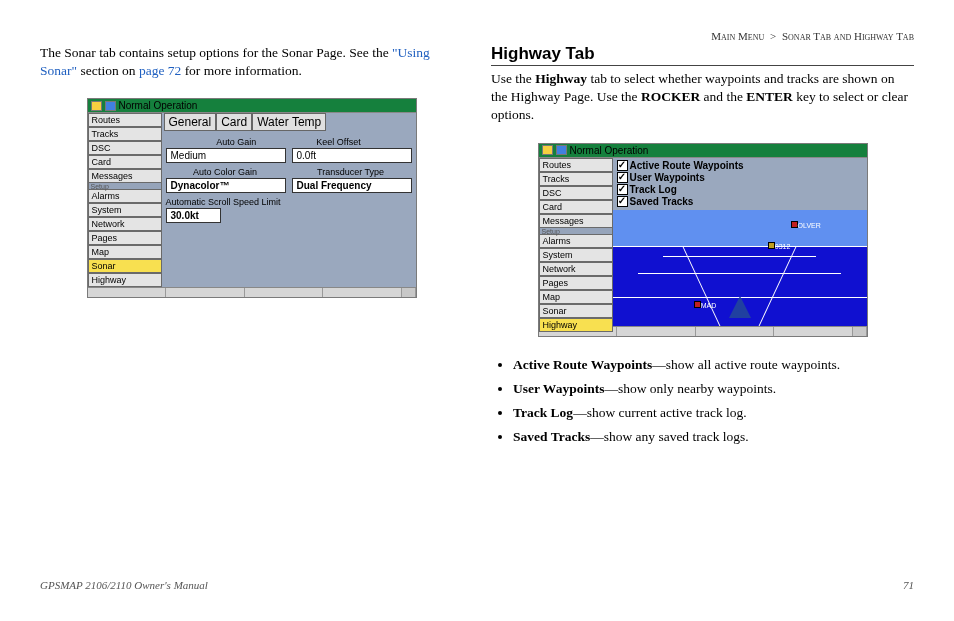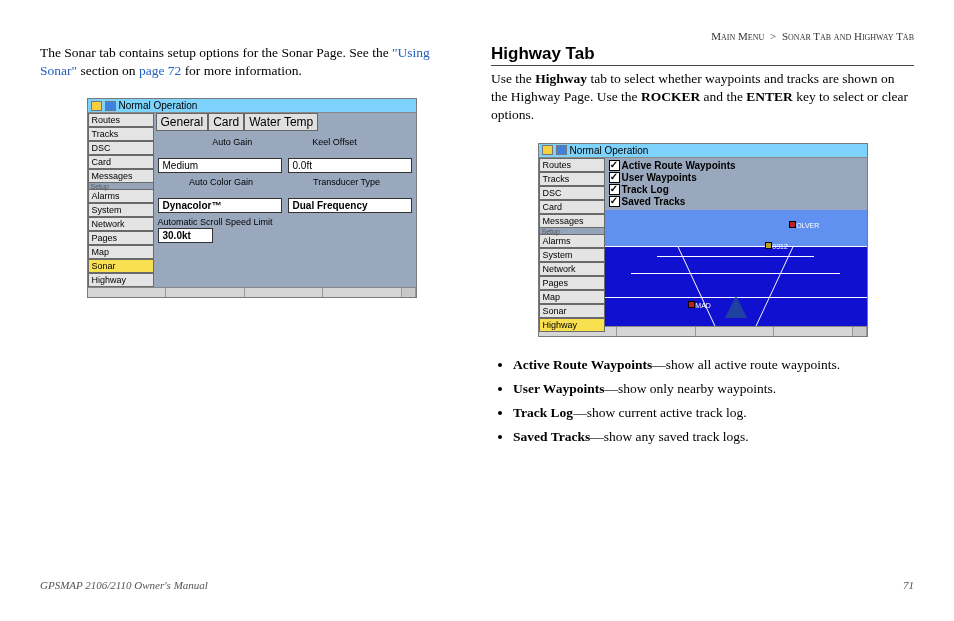--- a/index.html
+++ b/index.html
@@ -11,35 +11,35 @@
 .columns { display: flex; padding: 44px 40px 0; gap: 28px; }
 .col { flex: 1; }
 
 h2 { font-family: Arial, Helvetica, sans-serif; font-weight: bold; font-size: 17px; border-bottom: 1px solid #444; margin-bottom: 4px; padding-bottom: 1px; }
 .intro { font-size: 13.5px; line-height: 1.35; margin-bottom: 18px; }
 .link { color: #2060c0; }
 
 .fig { width: 330px; margin: 0 auto; }
 
 .app { border: 1px solid #7a7a7a; background: #9aa8be; font-family: Arial, sans-serif; font-size: 10px; }
-.app-title { background: #7dd3fc; border-bottom: 1px solid #888; padding: 1px 3px; display: flex; align-items: center; gap: 3px; font-size: 10px; }
+.app-title { background: #15803d; border-bottom: 1px solid #888; padding: 1px 3px; display: flex; align-items: center; gap: 3px; font-size: 10px; }
 .app-title .icon-box { width: 11px; height: 10px; background: #f6d040; border: 1px solid #777; }
 .app-body { display: flex; }
 
-.sidebar { width: 66px; background: #9aa8be; }
+.sidebar { width: 74px; background: #9aa8be; }
 .sidebar .tab { border: 1px solid #6a6a6a; background: #e4e4e4; padding: 1px 3px; margin: 0; font-size: 9px; }
 .sidebar .tab.sel { background: #f8e050; }
 .sidebar .spacer { height: 6px; border-left: 1px solid #6a6a6a; border-right: 1px solid #6a6a6a; background:#96a4ba; font-size:7px; color:#555; padding-left:2px;}
 
 .content { flex: 1; background: #9aa8be; position: relative; }
 .content-inner { padding: 2px 4px 4px; }
 .subtabs { display: flex; gap: 0; padding: 0 2px; }
 .subtabs span { border: 1px solid #666; background: #e0e0e0; padding: 1px 4px; font-size: 12px; }
 .label-row { display: flex; gap: 60px; margin-top: 4px; font-size: 9px; justify-content: center; }
-.field-row { display: flex; gap: 6px; margin-top: 11px; }
+.field-row { display: flex; gap: 6px; margin-top: 1px; }
 .field { background: #fff; border: 1px solid #333; padding: 1px 4px; font-size: 10px; flex: 1; }
 .single-label { font-size: 9px; margin-top: 4px; }
 .single-field { background:#fff; border:1px solid #333; padding:1px 4px; font-size:10px; width: 55px; margin-top:1px;}
 
 .hw-content { flex: 1; display: flex; flex-direction: column; }
 .hw-checks { background: #9aa8be; padding: 2px 4px; }
 .hw-check { display: flex; align-items: center; gap: 2px; font-size: 10px; font-weight: bold; margin-bottom: 1px; }
 .hw-check .box { width: 11px; height: 11px; background: #fff; border: 1px solid #000; display:flex; align-items:center; justify-content:center; font-size:10px; line-height:1; font-weight:bold;}
 .hw-view { flex:1; background: #1010d0; position: relative; overflow: hidden; }
 .hw-view .horizon { position:absolute; top:0; left:0; right:0; height:32%; background:#6090f0; border-bottom:1px solid #fff;}

